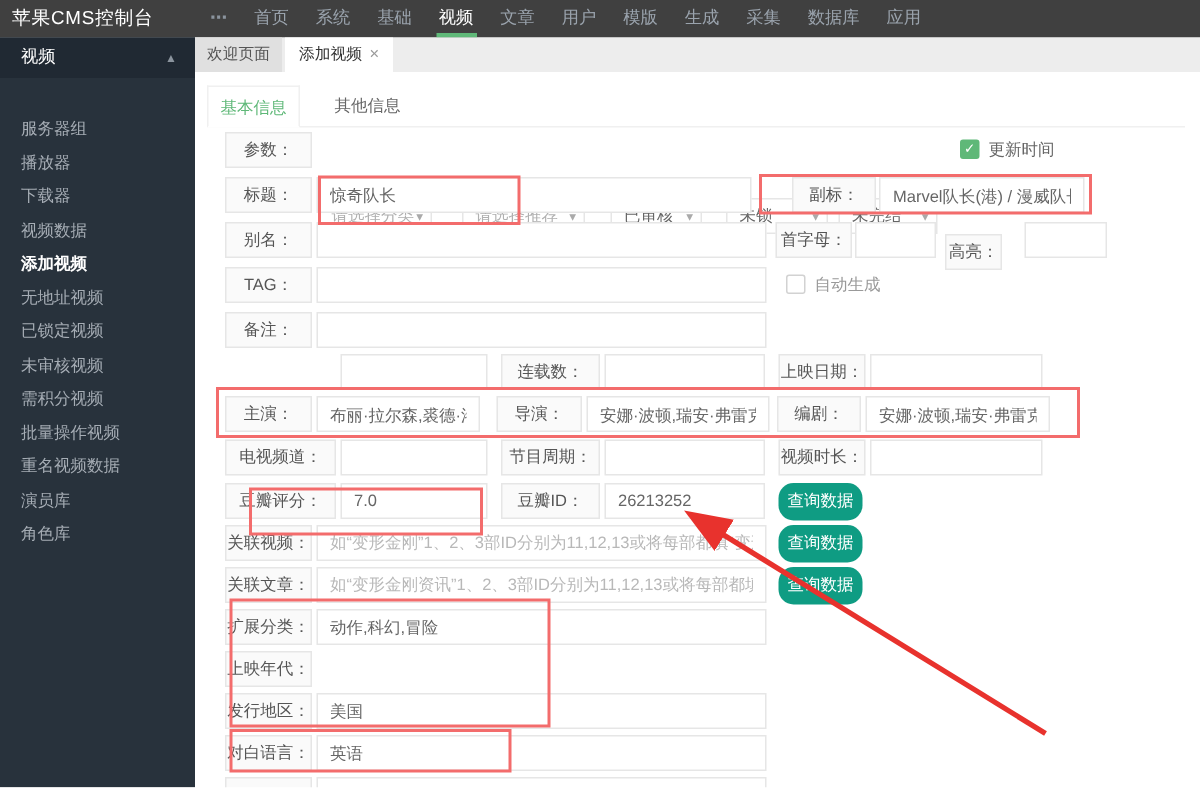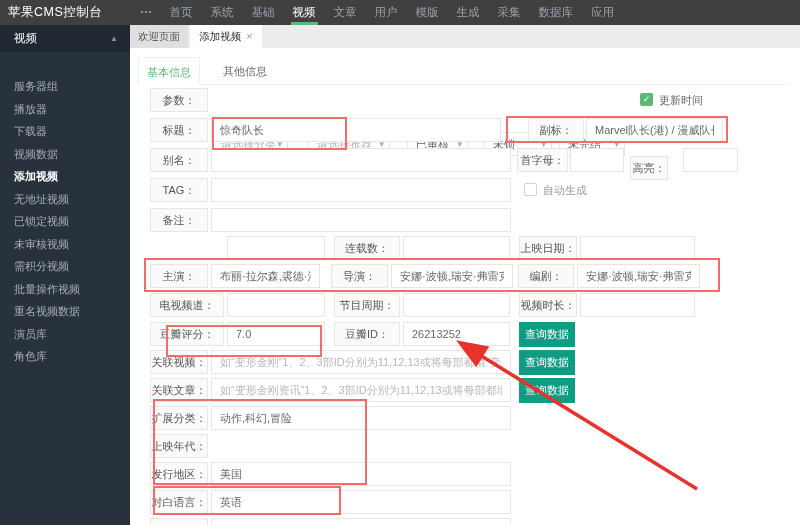--- a/index.html
+++ b/index.html
@@ -38,21 +38,21 @@
   .ftab-active { left:138px; border:1px solid #f0f0f0; border-bottom:1px solid #fff; background:#fff; color:#5FB878; }
   .ftab-plain { left:214px; color:#666; }
 
   
   .lbl { position:absolute; height:24px; line-height:22px; background:#fafafa; border:1px solid #e6e6e6; color:#555; font-size:11px; text-align:center; overflow:hidden; white-space:nowrap; }
   .inp { position:absolute; height:24px; border:1px solid #e6e6e6; background:#fff; font-size:11px; color:#666; padding:0 8px; outline:none; font-family:inherit; }
   .inp::placeholder { color:#b8b8b8; }
   .sel { position:absolute; height:24px; line-height:22px; border:1px solid #e6e6e6; background:#fff; font-size:11px; color:#666; padding:0 16px 0 8px; cursor:pointer; white-space:nowrap; overflow:hidden;margin-top:44px; }
   .sel .chev { position:absolute; right:5px; top:0; color:#aaa; font-size:9px; }
   .sel-ph { color:#b0b0b0; }
-  .btn { position:absolute; width:56px; height:25px; background:#0f9c83; color:#fff; font-size:11px; text-align:center; line-height:25px; border:none; border-radius:0; cursor:pointer; font-family:inherit; }
+  .btn { position:absolute; width:56px; height:25px; background:#0f9c83; color:#fff; font-size:11px; text-align:center; line-height:25px; border:none; border-radius:10px; cursor:pointer; font-family:inherit; }
   .cb { position:absolute; width:13px; height:13px; border-radius:2px; cursor:pointer; }
   .cb-on { background:#5FB878; color:#fff; font-size:9px; line-height:13px; text-align:center; }
   .cb-off { background:#fff; border:1px solid #d2d2d2; }
   .cb-lab { position:absolute; height:24px; line-height:24px; font-size:11px; }
 
   
   .redbox { position:absolute; border:2px solid #f36c6c; pointer-events:none; z-index:5; }
   .arrow-svg { position:absolute; z-index:6; pointer-events:none; }
 </style>
 </head>

